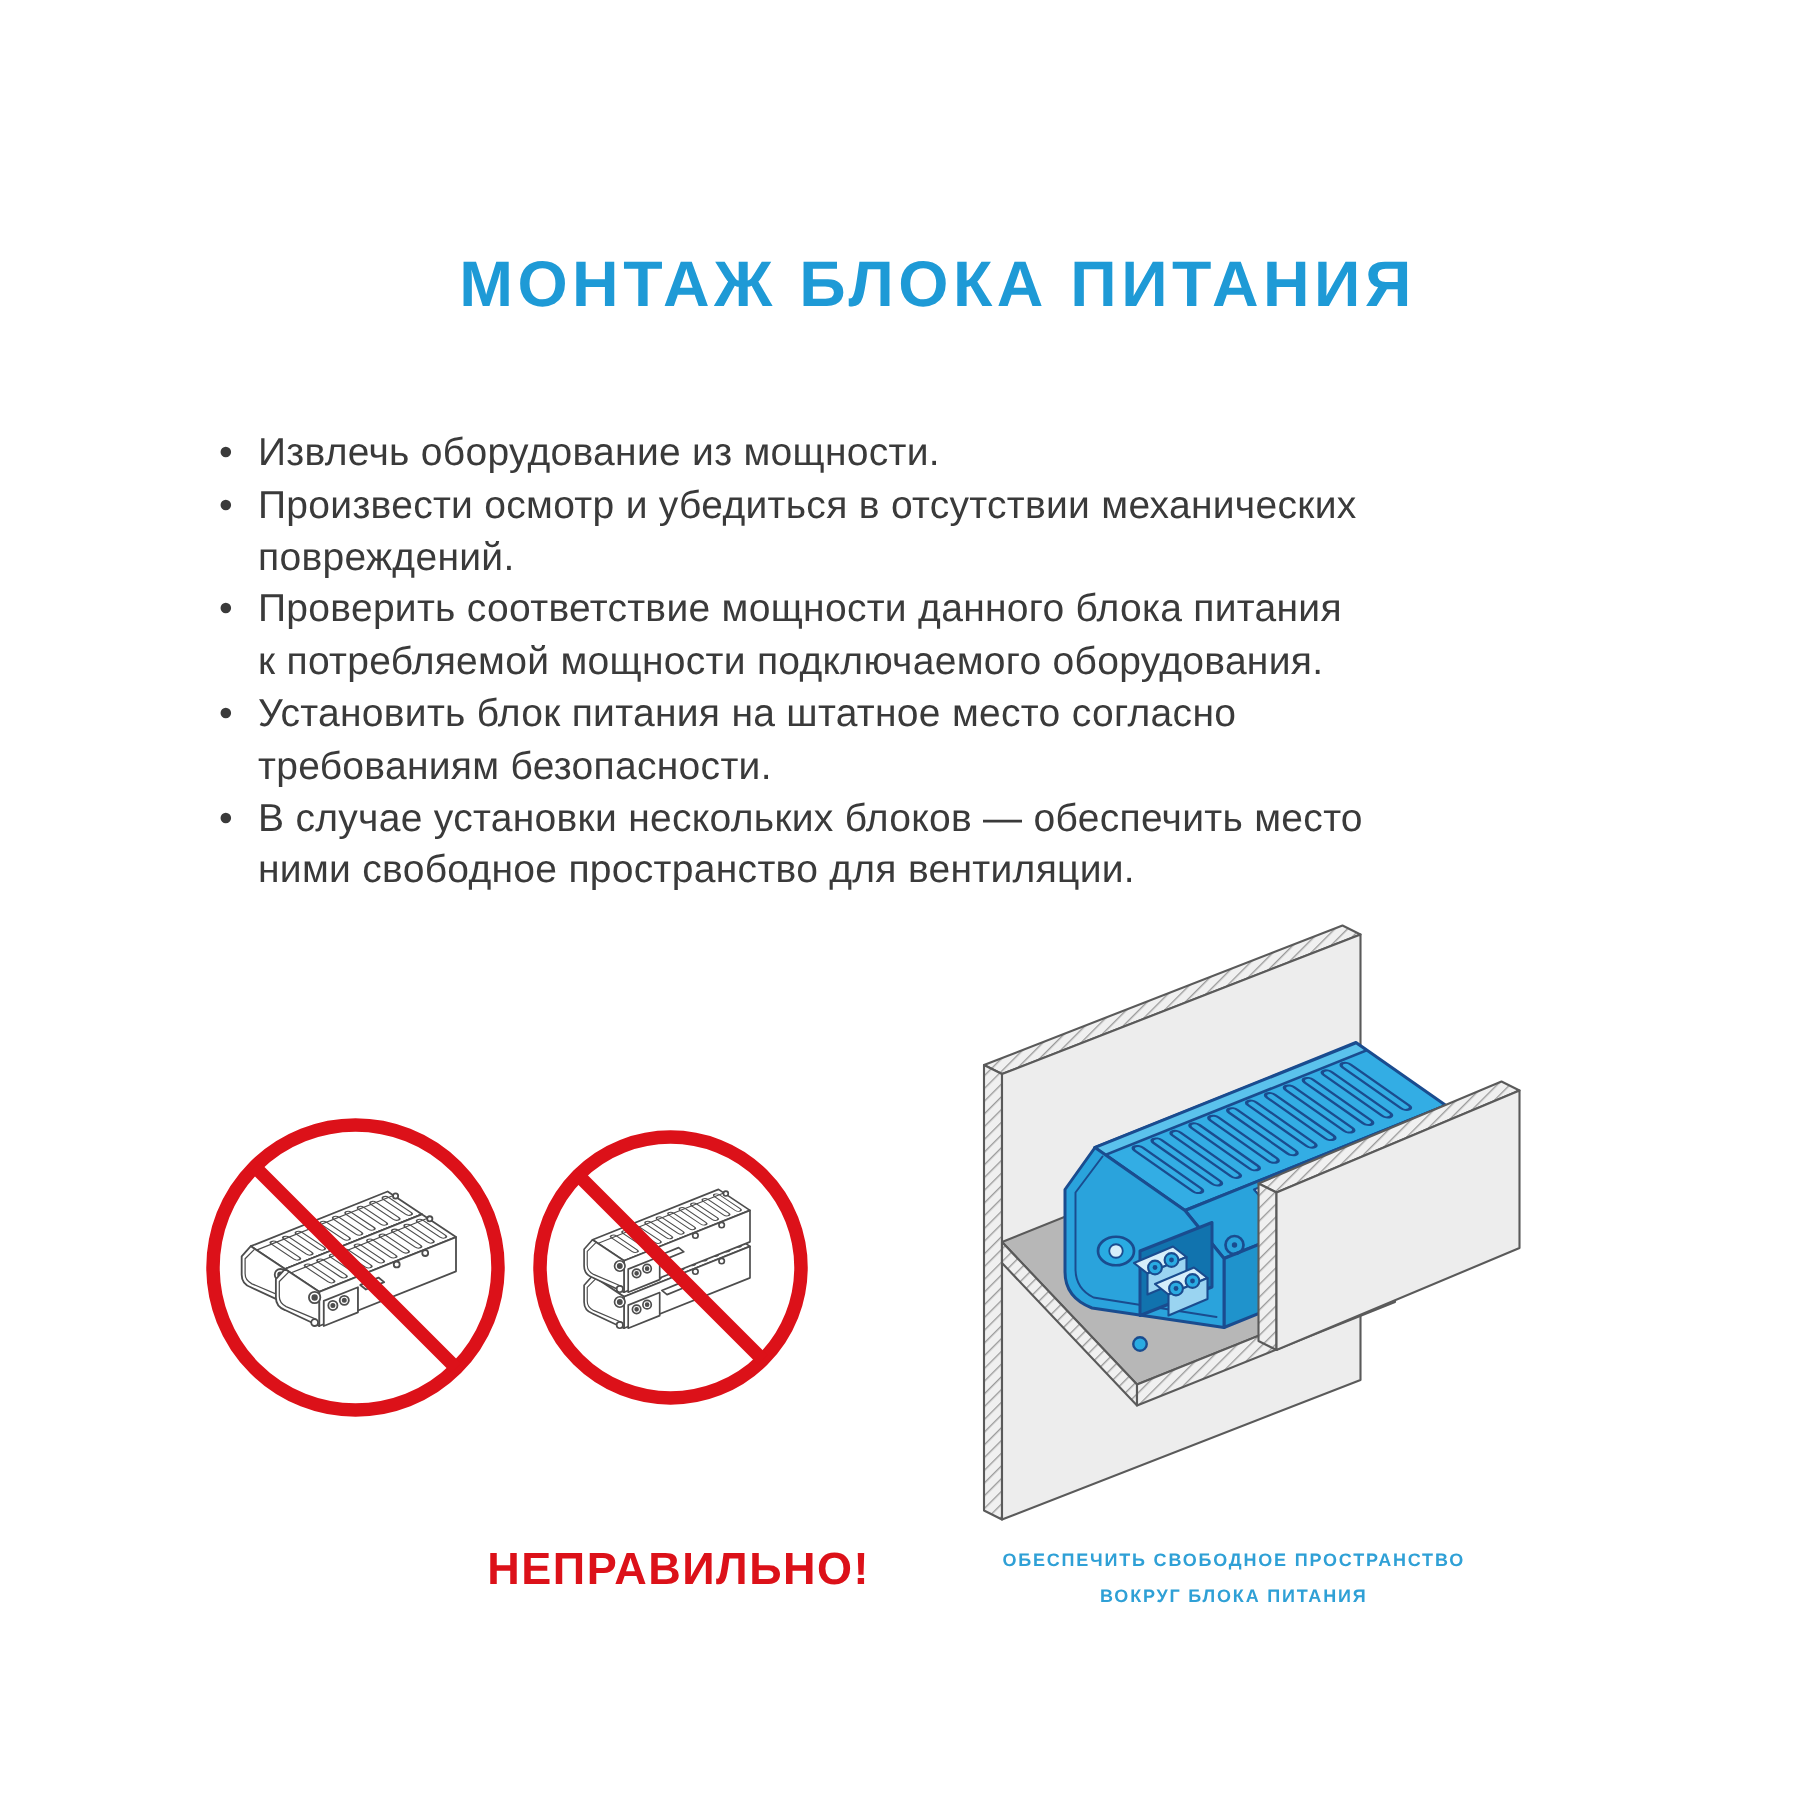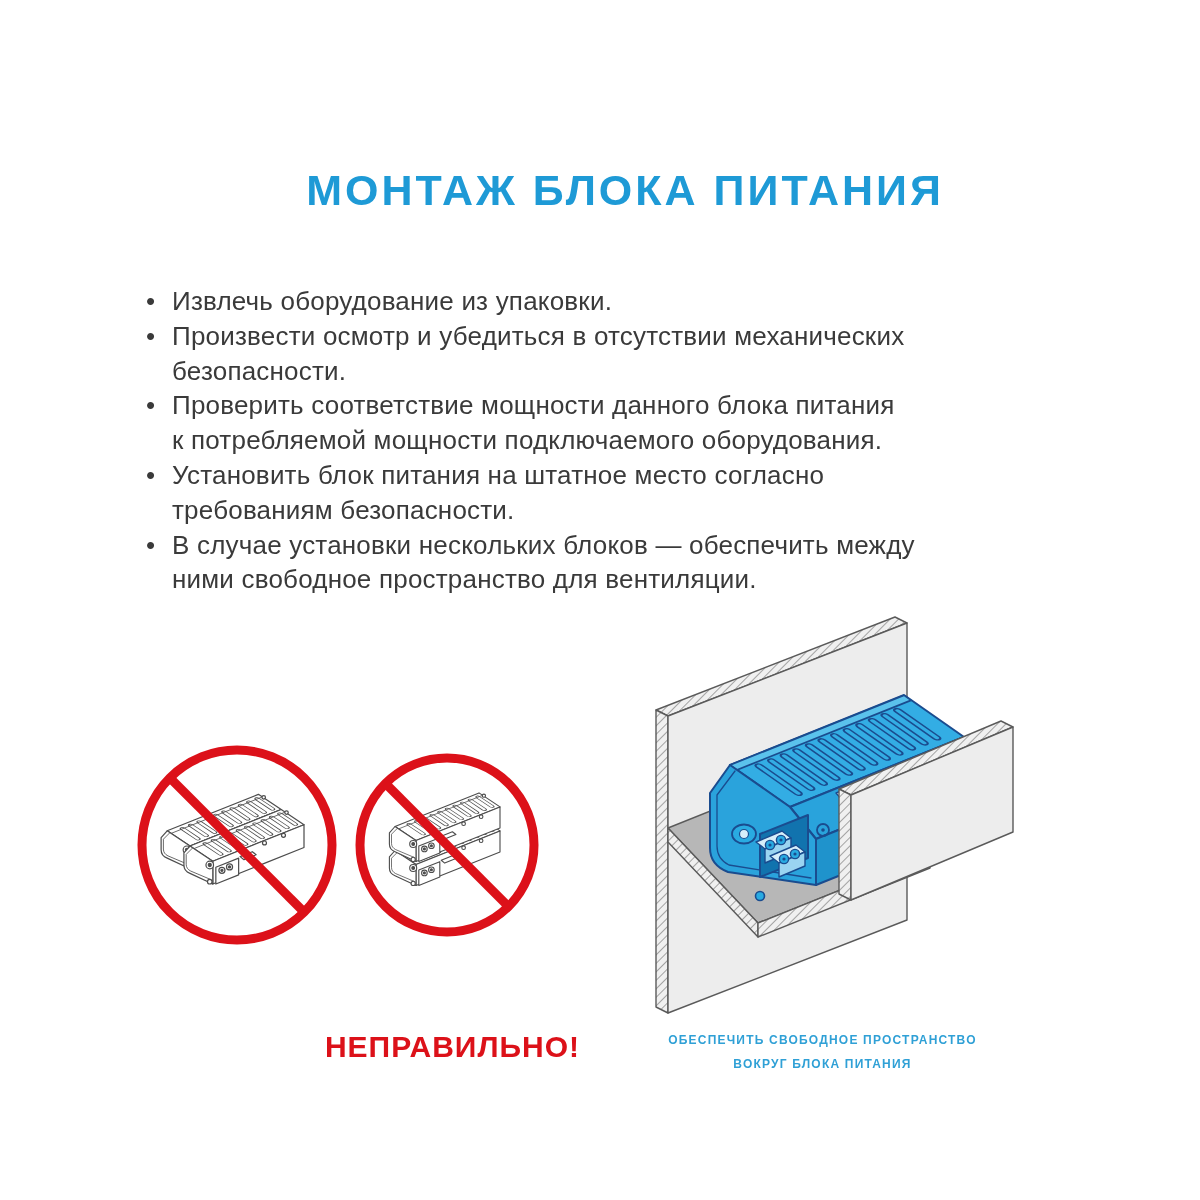--- a/index.html
+++ b/index.html
@@ -37,40 +37,40 @@
 </head>
 <body>
 
 <div class="page">
 
   <div class="title">МОНТАЖ БЛОКА ПИТАНИЯ</div>
 
   <ul class="instr-list">
     <li class="instr-item">
       <span class="instr-bullet">•</span>
-      <span class="instr-text">Извлечь оборудование из упаковки.</span>
+      <span class="instr-text">Извлечь оборудование из мощности.</span>
     </li>
     <li class="instr-item">
       <span class="instr-bullet">•</span>
       <span class="instr-text">Произвести осмотр и убедиться в отсутствии механических
-безопасности.</span>
+повреждений.</span>
     </li>
     <li class="instr-item">
       <span class="instr-bullet">•</span>
       <span class="instr-text">Проверить соответствие мощности данного блока питания
 к потребляемой мощности подключаемого оборудования.</span>
     </li>
     <li class="instr-item">
       <span class="instr-bullet">•</span>
       <span class="instr-text">Установить блок питания на штатное место согласно
 требованиям безопасности.</span>
     </li>
     <li class="instr-item">
       <span class="instr-bullet">•</span>
-      <span class="instr-text">В случае установки нескольких блоков — обеспечить между
+      <span class="instr-text">В случае установки нескольких блоков — обеспечить место
 ними свободное пространство для вентиляции.</span>
     </li>
   </ul>
 
   <svg class="signs-svg" width="420" height="225" viewBox="0 0 420 225" xmlns="http://www.w3.org/2000/svg">
     <defs>
       <g id="psuLine" stroke="#4D4D4D" stroke-width="1.6" fill="#ffffff" stroke-linejoin="round" stroke-linecap="round">
         <path d="M20,55 L140,7 L170,27 L50,75 Z"></path>
         <g transform="matrix(1,-0.4,1,0.6667,20,55)">
           <rect x="13" y="3" width="4.6" height="24" rx="2.3" stroke-width="1.1"></rect>

